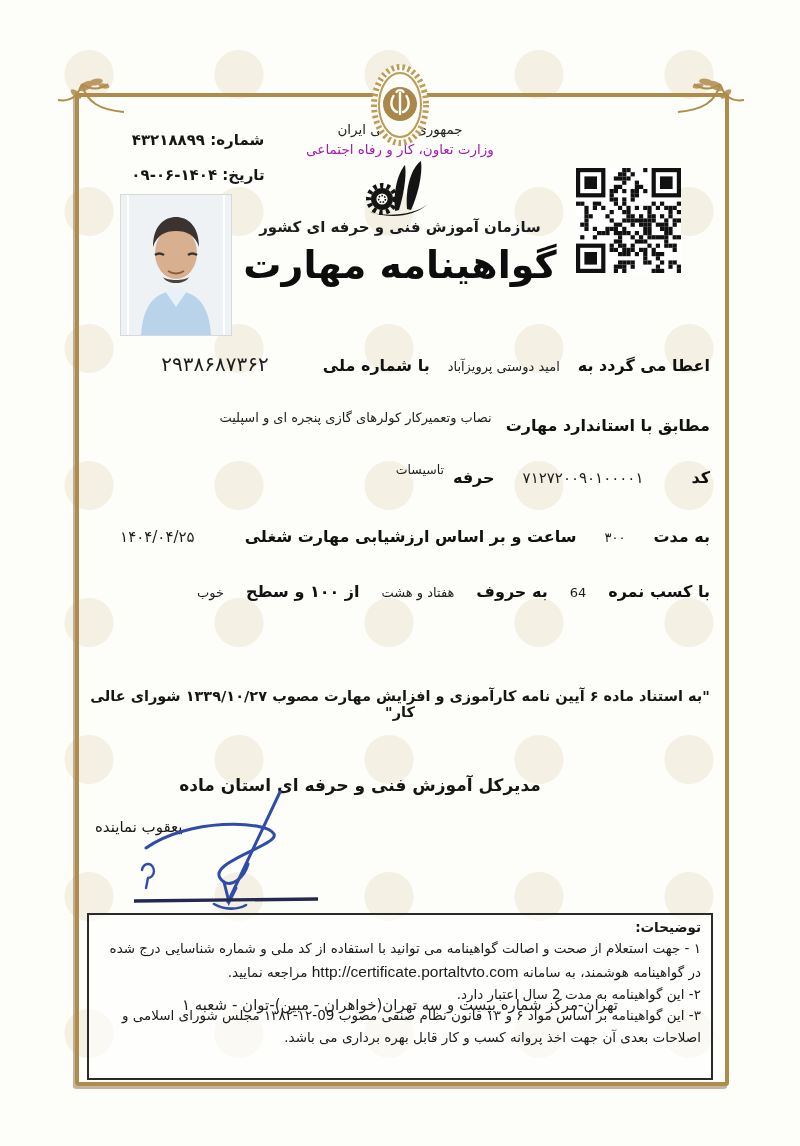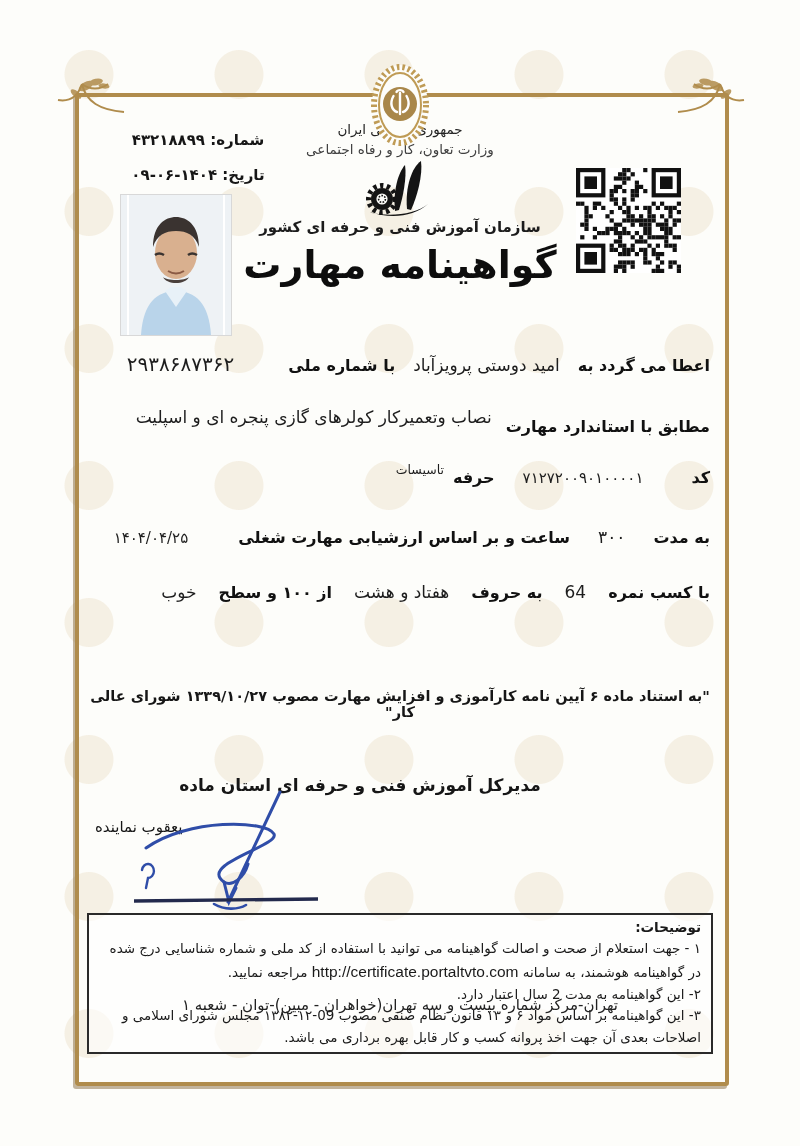--- a/index.html
+++ b/index.html
@@ -12,50 +12,50 @@
     background-size:150px 137px,150px 137px;
     background-position:14px 6px,14px 6px;opacity:.75;pointer-events:none;}
   .frame{position:absolute;left:75px;top:93px;width:646px;height:985px;
     border:4px solid #b08c4c;border-radius:3px;box-shadow:-2px 3px 0 rgba(122,92,44,.45);}
   .flourish{position:absolute;width:70px;height:56px;}
   .flourish.left{left:56px;top:70px;}
   .flourish.right{left:676px;top:70px;transform:scaleX(-1);}
   .emblem{position:absolute;left:368px;top:62px;width:64px;height:86px;z-index:3;}
   .hdr{position:absolute;left:0;width:800px;text-align:center;direction:rtl;}
   .hdr.country{top:121px;font-size:13.5px;color:#222;}
-  .hdr.ministry{top:141px;font-size:13.5px;color:#404040;}
+  .hdr.ministry{top:141px;font-size:13.5px;color:#a21caf;}
   .tvto-logo{position:absolute;left:362px;top:157px;width:76px;height:60px;}
   .hdr.org{top:218px;font-size:15px;font-weight:600;color:#1c1c1c;}
   .hdr.cert-title{top:243px;font-size:38px;font-weight:800;letter-spacing:-1px;color:#0d0d0d;}
   .serial{position:absolute;left:88px;top:131px;width:220px;direction:rtl;text-align:left;font-weight:700;font-size:15px;}
   .serial .line{margin-bottom:17px;white-space:nowrap;text-align:center;}
   .photo{position:absolute;left:120px;top:194px;width:110px;height:140px;background:#e8edf2;
     border:1px solid #d8d8d8;overflow:hidden;}
   .qr{position:absolute;left:576px;top:168px;width:105px;height:105px;background:#fff;}
   .row{position:absolute;left:95px;width:615px;direction:rtl;display:flex;align-items:baseline;white-space:nowrap;}
   .b{font-weight:700;font-size:16px;color:#111;}
-  .v{font-size:17px;color:#1d1d1d;}
+  .v{font-size:13px;color:#1d1d1d;}
   .row1{top:352px;gap:18px;}
   .row1 .nid{margin-right:36px;font-size:20px;}
   .row2{top:416px;gap:14px;}
   .row2 .v{position:relative;top:-9px;}
   .row3{top:468px;}
   .row3 .code-num{margin-right:48px;letter-spacing:2px;font-size:15px;}
   .row3 .prof-lbl{margin-right:28px;}
   .row3 .prof-val{margin-right:9px;font-size:12.5px;position:relative;top:-9px;}
   .row4{top:527px;gap:28px;}
   .row4 .eval-date{margin-right:22px;font-size:15px;}
   .row5{top:582px;gap:22px;}
   .legal{position:absolute;left:80px;top:688px;width:640px;text-align:center;direction:rtl;
     font-weight:700;font-size:14.5px;color:#161616;}
   .sig-title{position:absolute;left:95px;top:775px;width:530px;text-align:center;direction:rtl;
     font-weight:700;font-size:17px;}
   .sig-name{position:absolute;left:95px;top:818px;width:530px;text-align:left;direction:rtl;font-size:15px;}
   .sig-svg{position:absolute;left:128px;top:790px;width:210px;height:120px;z-index:4;}
-  .notes-box{position:absolute;left:87px;top:913px;width:626px;height:141px;border:2px solid #2a2a2a;
+  .notes-box{position:absolute;left:87px;top:913px;width:626px;height:167px;border:2px solid #2a2a2a;
     background:rgba(255,255,255,.6);direction:rtl;box-sizing:border-box;padding:2px 10px 0 10px;
     font-size:13.5px;line-height:1.58;color:#1a1a1a;overflow:hidden;}
   .notes-box .nt{font-weight:800;font-size:13.5px;}
   .notes-box p{margin:0;}
   .url{font-family:"Liberation Sans","DejaVu Sans",sans-serif;font-size:15.5px;unicode-bidi:embed;}
   .address{position:absolute;left:87px;top:996px;width:626px;text-align:center;direction:rtl;font-size:15px;color:#222;}
 </style>
 </head>
 <body>
 

